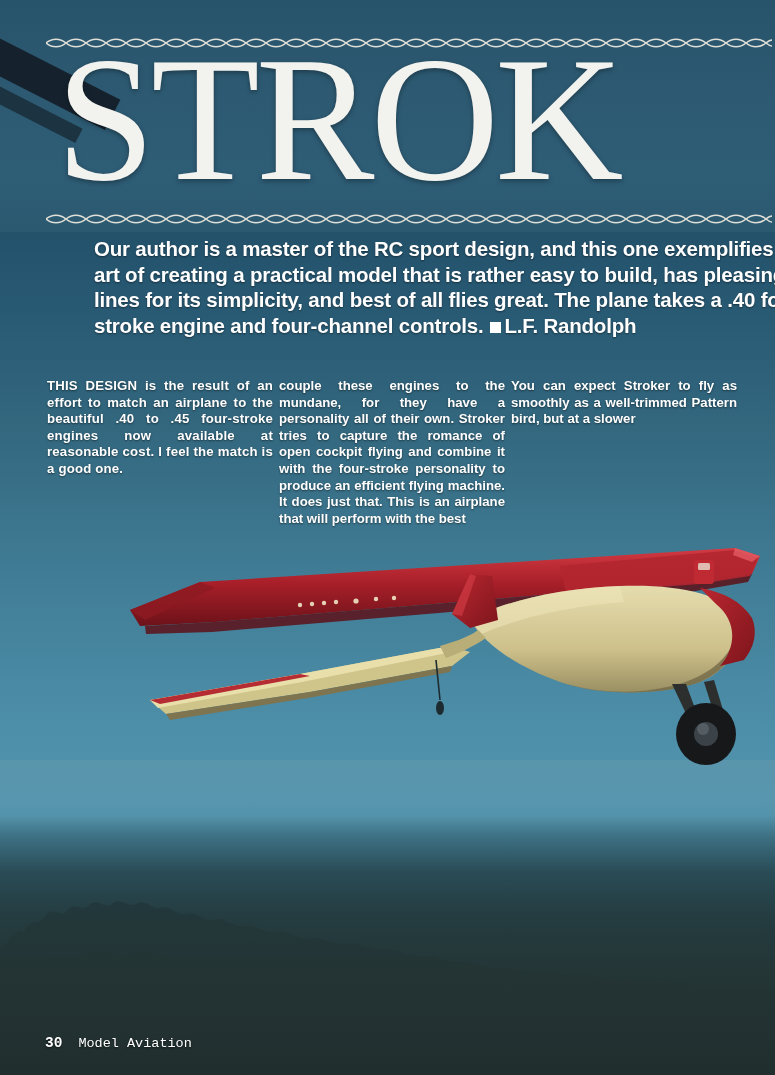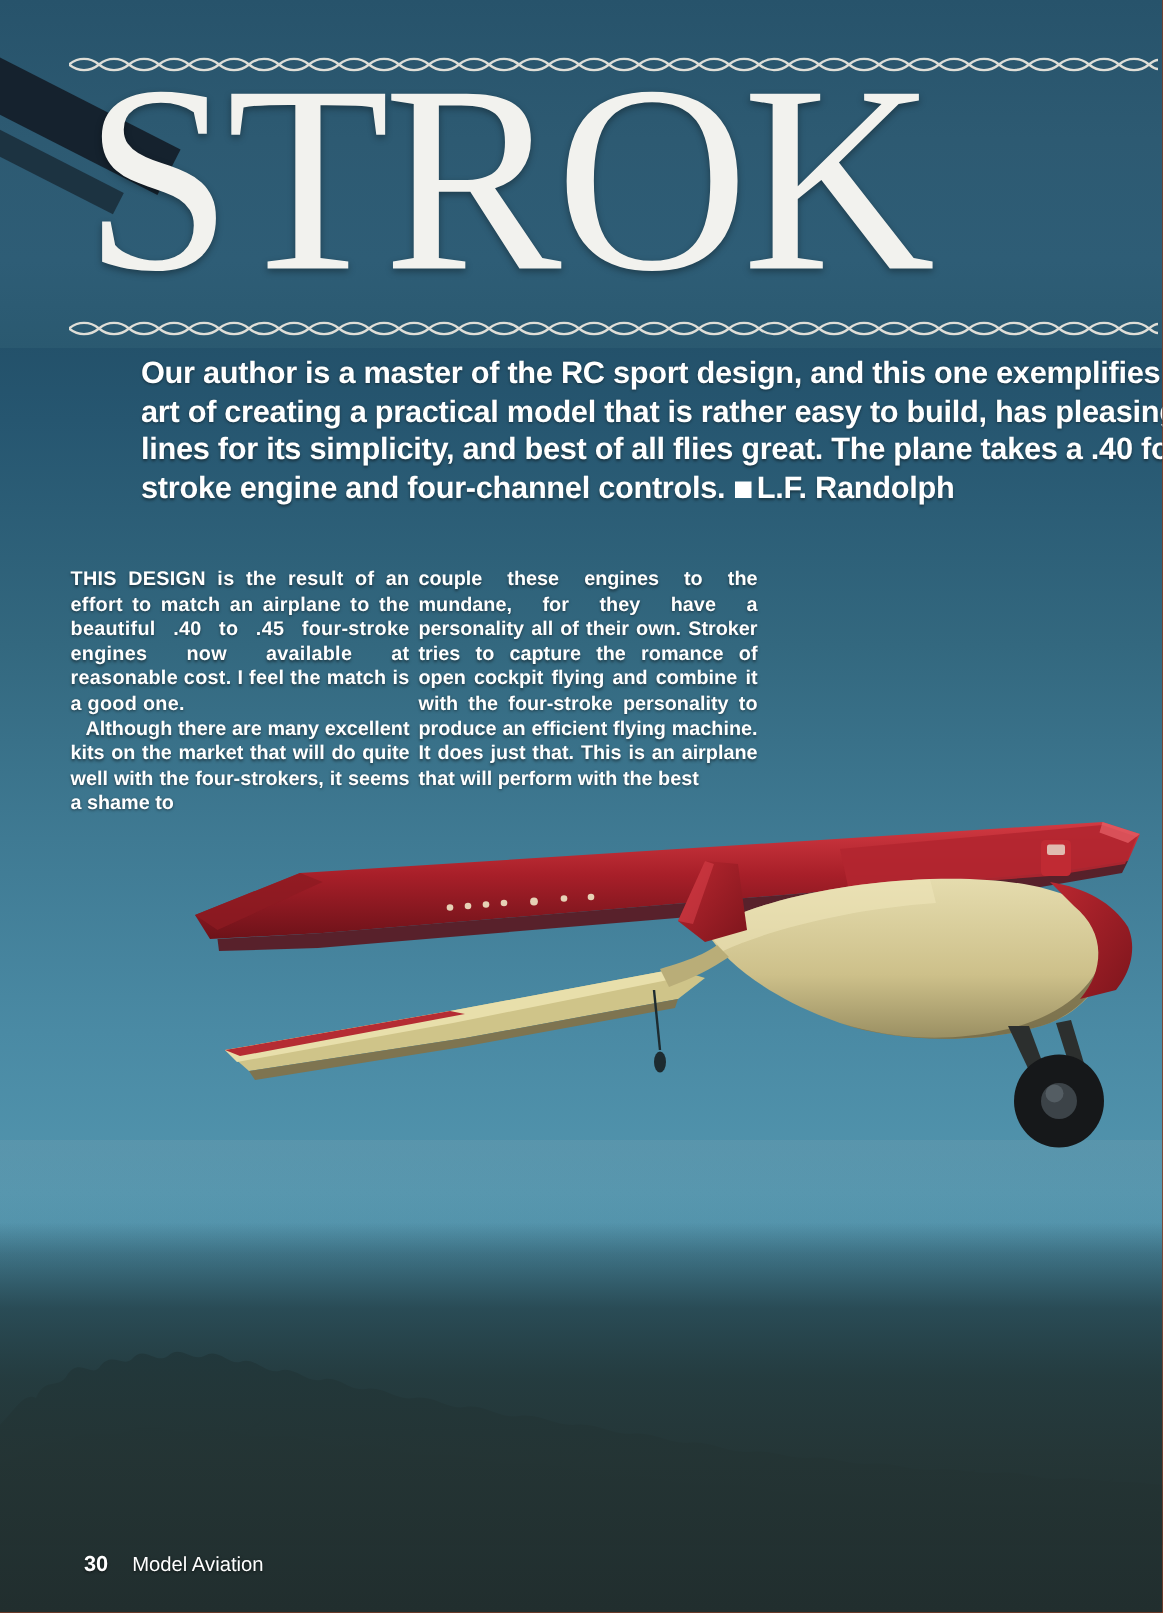--- a/index.html
+++ b/index.html
@@ -11,21 +11,21 @@
     height: 1075px;
     overflow: hidden;
     font-family: "Liberation Sans", sans-serif;
     background: #1b3a4e;
   }
   .page {
     position: relative;
     width: 775px;
     height: 1075px;
     overflow: hidden;
-    background: #c2410c;
+    background: #737373;
   }
   .sky2 {
     position: absolute;
     inset: 0;
     background:
       linear-gradient(to bottom,
         #1a3d52 0%,
         #1d455c 10%,
         #265670 26%,
         #33687f 40%,
@@ -175,24 +175,24 @@
     position: absolute;
     left: 0;
     top: 470px;
     width: 775px;
     height: 360px;
   }
 
   
   .footer {
     position: absolute;
-    left: 56px;
+    left: 45px;
     bottom: 24px;
     color: #ffffff;
-    font-family: Liberation Sans, sans-serif;
+    font-family: Liberation Mono, monospace;
     font-weight: bold;
     font-size: 14.5px;
     display: flex;
     align-items: baseline;
     gap: 16px;
     text-shadow: 0 1px 2px rgba(0,0,0,.6);
   }
   .footer .mag {
     font-weight: normal;
     font-size: 13.5px;
@@ -372,26 +372,26 @@
     </svg>
   </div>
 
   <div class="deck">
     <span>Our author is a master of the RC sport design, and this one exemplifies his art of creating a practical model that is rather easy to build, has pleasing lines for its simplicity, and best of all flies great. The plane takes a .40 four-stroke engine and four-channel controls.</span><span class="byline-square"></span><span>L.F. Randolph</span>
   </div>
 
   <div class="cols">
     <div class="col">
       <p class="lead">THIS DESIGN is the result of an effort to match an airplane to the beautiful .40 to .45 four-stroke engines now available at reasonable cost. I feel the match is a good one.</p>
-      <p>Although there are many excellent kits on the market that will do quite well with the four-strokers, it seems a shame to</p>
     </div>
     <div class="col">
       <p>couple these engines to the mundane, for they have a personality all of their own. Stroker tries to capture the romance of open cockpit flying and combine it with the four-stroke personality to produce an efficient flying machine. It does just that. This is an airplane that will perform with the best</p>
     </div>
     <div class="col">
+      <p>You can expect Stroker to fly as smoothly as a well-trimmed Pattern bird, but at a slower</p>
     </div>
   </div>
 
   <div class="footer">
     <span>30</span>
     <span class="mag">Model Aviation</span>
   </div>
 
 </div>
 

